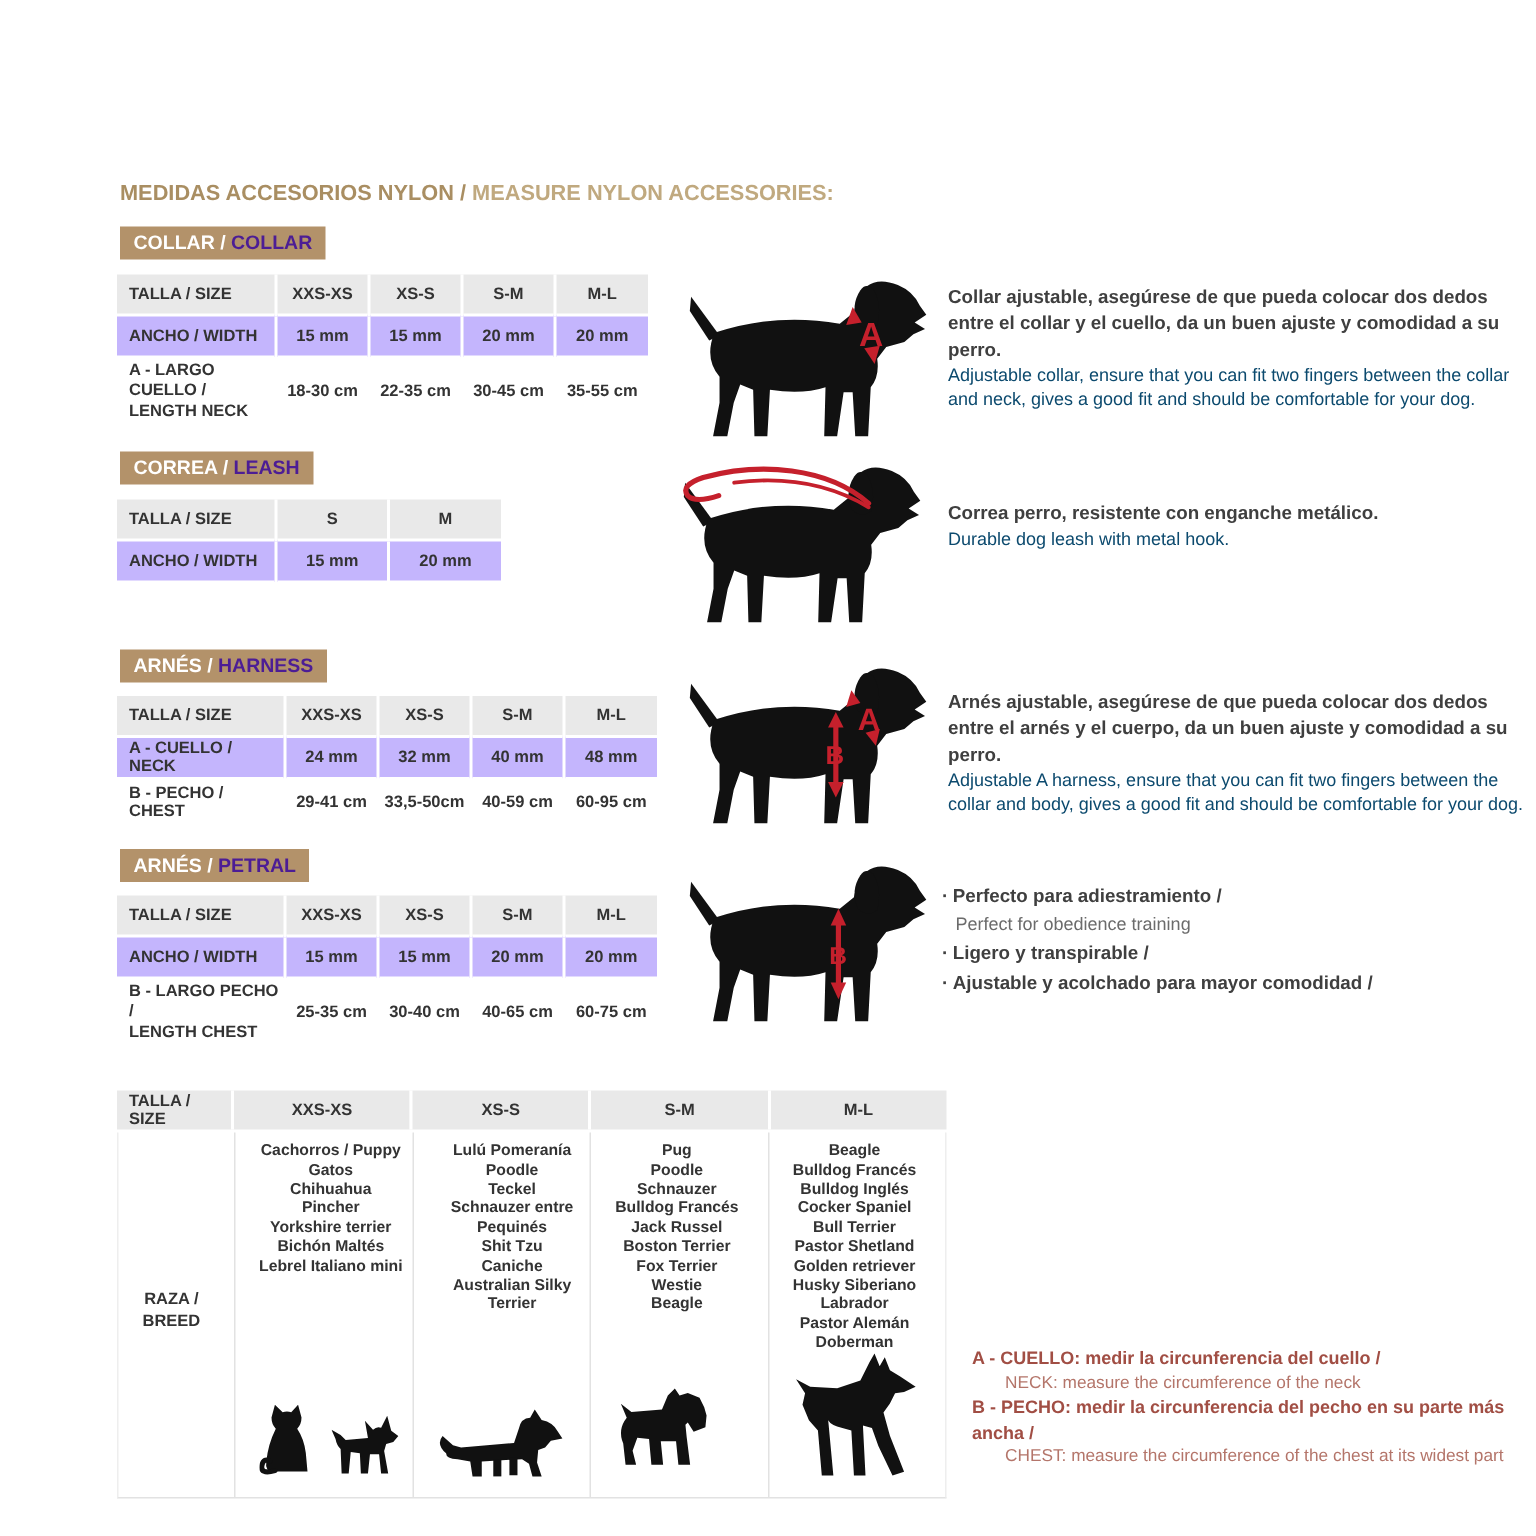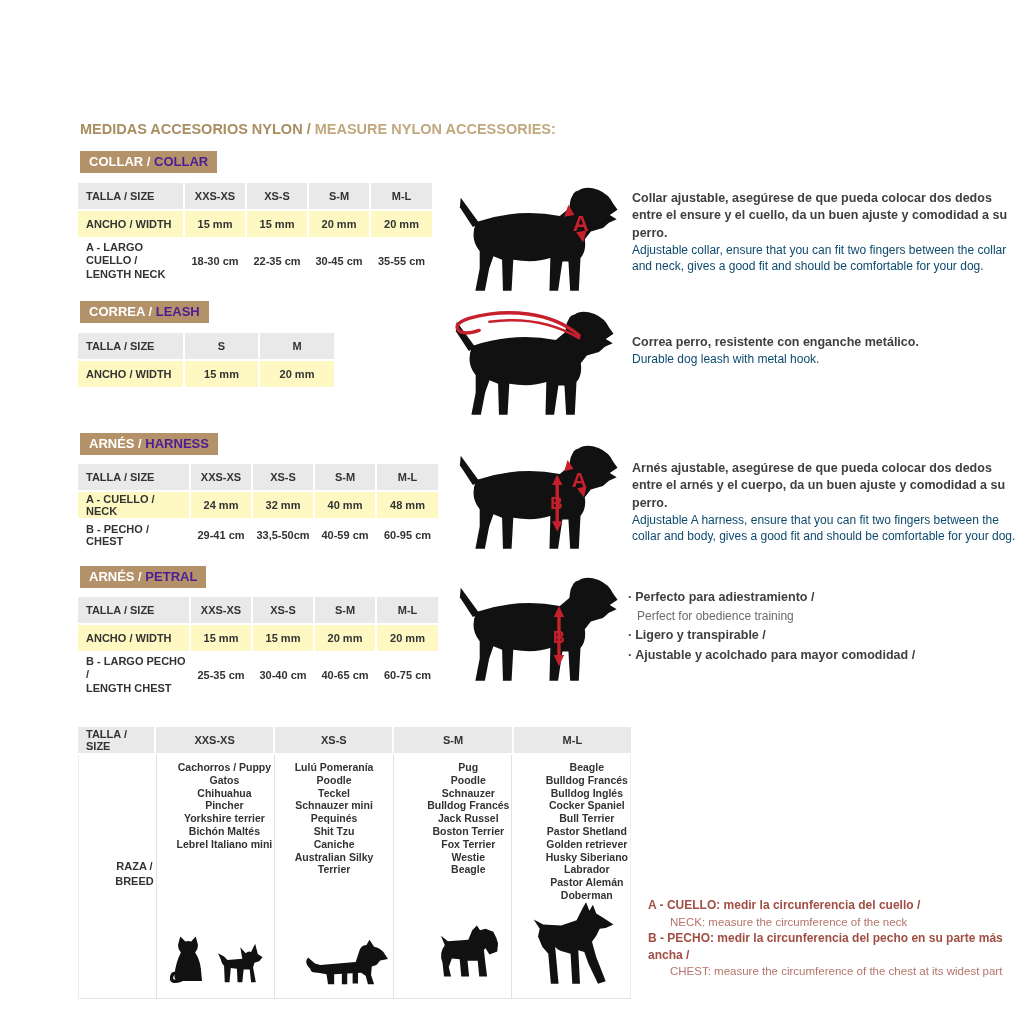--- a/index.html
+++ b/index.html
@@ -16,21 +16,21 @@
   
   .badge{position:absolute;left:80px;display:inline-block;background:#b3926a;color:#fff;font-size:13px;font-weight:700;padding:3px 9px 4px 9px;white-space:nowrap;}
   .badge .b-en{color:#4c1d95;}
 
   
   table.meas{position:absolute;border-collapse:collapse;table-layout:fixed;font-size:11px;color:#333;}
   table.meas td{text-align:center;font-weight:700;border-left:2px solid #fff;padding:0 2px;}
   table.meas td:first-child{text-align:left;padding-left:8px;border-left:none;}
   table.meas tr{border-bottom:2px solid #fff;}
   table.meas tr.hrow td{background:#e9e9e9;height:26px;}
-  table.meas tr.grow td{background:#fef9c3;height:26px;}
+  table.meas tr.grow td{background:#c4b5fd;height:26px;}
   table.meas tr.wrow td{background:#fff;height:30px;border-bottom:1px solid #d2d2d2;}
   table.meas tr.wrow.tall td{height:44px;}
   .preline{white-space:pre-line;line-height:1.2;}
 
   
   .dogbox{position:absolute;width:186px;height:112px;}
   .dogbox svg{display:block;width:100%;height:100%;}
 
   
   .desc{position:absolute;width:388px;font-size:12.5px;line-height:1.38;}
@@ -43,21 +43,21 @@
   .bullets .be{font-weight:700;color:#3f3f3f;}
   .bullets .bn{font-weight:400;color:#6b6b6b;font-size:12px;padding-left:9px;}
   .bullets .dot{font-weight:700;color:#3f3f3f;margin-right:3px;}
 
   
   .breedtbl{position:absolute;left:78px;top:727px;width:553px;}
   .bt-head{display:flex;height:26px;}
   .bt-head .cell{background:#e9e9e9;font-size:11px;font-weight:700;color:#333;display:flex;align-items:center;justify-content:center;border-left:2px solid #fff;}
   .bt-head .cell:first-child{border-left:none;justify-content:flex-start;padding-left:8px;box-sizing:border-box;}
   .bt-body{display:flex;height:243px;border-bottom:1px solid #e2e2e2;border-left:1px solid #eee;border-right:1px solid #eee;margin-top:2px;}
-  .bt-body .bcell{border-left:1px solid #e2e2e2;box-sizing:border-box;display:flex;flex-direction:column;justify-content:space-between;align-items:flex-end;padding:6px 2px 12px 2px;}
+  .bt-body .bcell{border-left:1px solid #e2e2e2;box-sizing:border-box;display:flex;flex-direction:column;justify-content:space-between;align-items:flex-start;padding:6px 2px 12px 16px;}
   .bt-body .bcell:first-child{border-left:none;justify-content:center;}
   .w-label{width:77px;}
   .w-size{width:119px;}
   .breed-list{font-size:10.5px;font-weight:700;color:#333;text-align:center;line-height:1.22;white-space:pre-line;}
   .raza{font-size:11px;font-weight:700;color:#333;text-align:center;white-space:pre-line;line-height:1.3;}
   .silrow{display:flex;align-items:flex-end;justify-content:center;gap:8px;}
 
   
   .notes{position:absolute;left:648px;top:897px;width:372px;font-size:12px;line-height:1.4;}
   .notes .n-es{font-weight:700;color:#a14e44;}
@@ -121,21 +121,21 @@
     </table>
   <div class="dogbox" style="left:447px;top:184px;">
     <svg viewBox="0 0 200 130">
       <use href="#sym-dog"></use>
       <polygon points="128,38 140,36 133,24" fill="#c5202c"></polygon>
       <text class="mark" x="138" y="54" font-size="26">A</text>
       <polygon points="142,56 154,54 150,68" fill="#c5202c"></polygon>
     </svg>
   </div>
   <div class="desc" style="left:632px;top:190px;">
-    <div class="d-es">Collar ajustable, asegúrese de que pueda colocar dos dedos entre el ensure y el cuello, da un buen ajuste y comodidad a su perro.</div>
+    <div class="d-es">Collar ajustable, asegúrese de que pueda colocar dos dedos entre el collar y el cuello, da un buen ajuste y comodidad a su perro.</div>
     <div class="d-en">Adjustable collar, ensure that you can fit two fingers between the collar and neck, gives a good fit and should be comfortable for your dog.</div>
   </div>
 
   <div class="badge" style="top:301px;">
     <span>CORREA / </span><span class="b-en">LEASH</span>
   </div>
   <table class="meas" style="left:78px;top:333px;width:256px;">
     <colgroup>
         <col style="width:106px">
         <col style="width:75px">
@@ -298,21 +298,21 @@
           </svg>
           <svg width="54" height="48" viewBox="0 0 80 68">
             <path fill="#111" d="M4,30 L0,21 L9,26 L14,31 L36,29 L33,12 L41,21 Q45,17 49,19 L55,7 L59,22 L66,27 L61,33 L54,35 L52,42 L56,64 L49,64 L47,45 L38,45 L36,64 L29,64 L28,44 L19,43 L17,64 L10,64 L9,40 Q5,36 4,30 Z"></path>
           </svg>
         </div>
       </div>
       <div class="bcell w-size">
         <div class="breed-list">Lulú Pomeranía
 Poodle
 Teckel
-Schnauzer mini
+Schnauzer entre
 Pequinés
 Shit Tzu
 Caniche
 Australian Silky Terrier</div>
         <div class="silrow">
           <svg width="86" height="48" viewBox="0 0 112 62">
             <path fill="#111" d="M7,40 Q-2,32 4,25 L13,33 L20,35 L66,31 L70,19 Q72,9 80,9 L84,2 L90,11 Q100,13 104,21 L108,27 L98,29 L93,35 L87,37 L86,48 L90,60 L82,60 L79,49 L73,45 L38,47 L38,60 L30,60 L28,47 L17,45 Q7,45 7,40 Z"></path>
             <rect x="48" y="45" width="7" height="15" fill="#111"></rect>
             <rect x="62" y="44" width="7" height="15" fill="#111"></rect>
           </svg>

